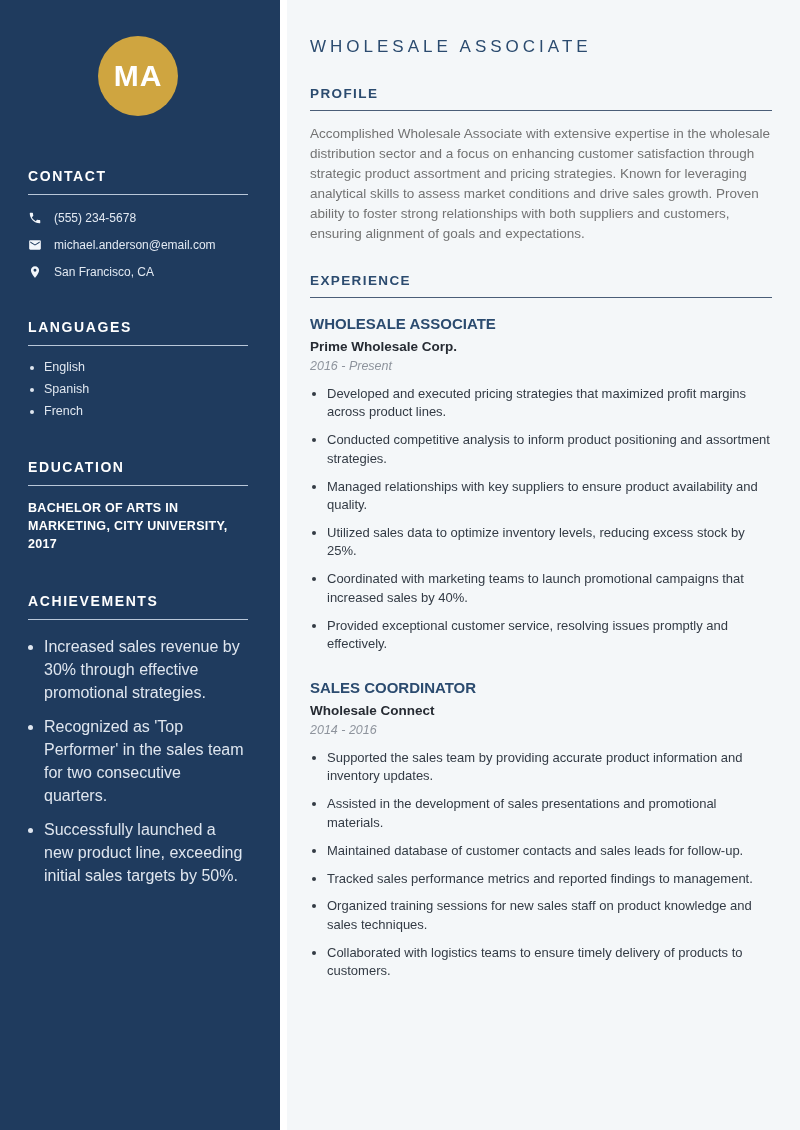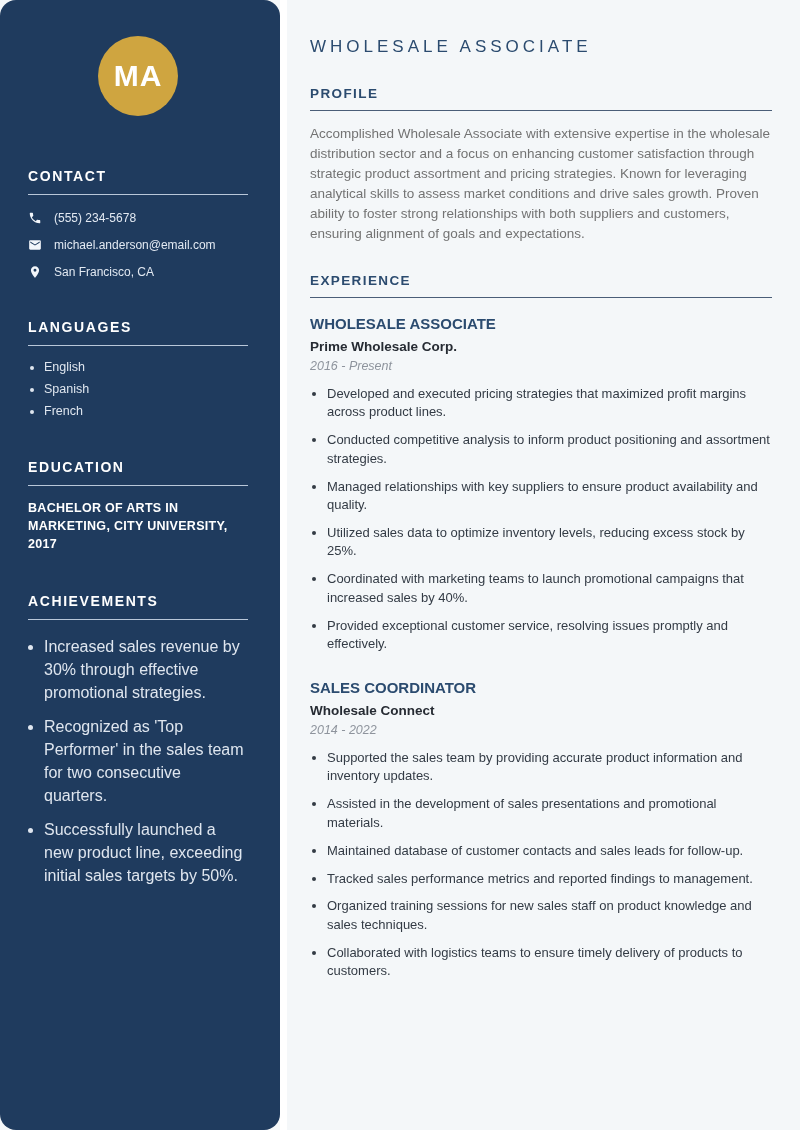--- a/index.html
+++ b/index.html
@@ -10,21 +10,20 @@
     overflow: hidden;
   }
   .page { display: flex; width: 800px; height: 1130px; }
 
   
   .sidebar {
     width: 280px; min-width: 280px; height: 100%;
     background: #1f3b5e;
     color: #dde5ee;
     padding: 36px 32px 30px 28px;
-    border-radius: 16px;
   }
   .avatar {
     width: 80px; height: 80px; border-radius: 50%;
     background: #cfa540;
     margin: 0 auto;
     display: flex; align-items: center; justify-content: center;
   }
   .avatar span {
     color: #ffffff; font-size: 30px; font-weight: bold; letter-spacing: 1px;
   }
@@ -184,21 +183,21 @@
           <li>Managed relationships with key suppliers to ensure product availability and quality.</li>
           <li>Utilized sales data to optimize inventory levels, reducing excess stock by 25%.</li>
           <li>Coordinated with marketing teams to launch promotional campaigns that increased sales by 40%.</li>
           <li>Provided exceptional customer service, resolving issues promptly and effectively.</li>
         </ul>
       </div>
 
       <div class="job">
         <h3 class="job-title">SALES COORDINATOR</h3>
         <div class="job-company">Wholesale Connect</div>
-        <div class="job-dates">2014 - 2022</div>
+        <div class="job-dates">2014 - 2016</div>
         <ul class="job-bullets">
           <li>Supported the sales team by providing accurate product information and inventory updates.</li>
           <li>Assisted in the development of sales presentations and promotional materials.</li>
           <li>Maintained database of customer contacts and sales leads for follow-up.</li>
           <li>Tracked sales performance metrics and reported findings to management.</li>
           <li>Organized training sessions for new sales staff on product knowledge and sales techniques.</li>
           <li>Collaborated with logistics teams to ensure timely delivery of products to customers.</li>
         </ul>
       </div>
     </section>

